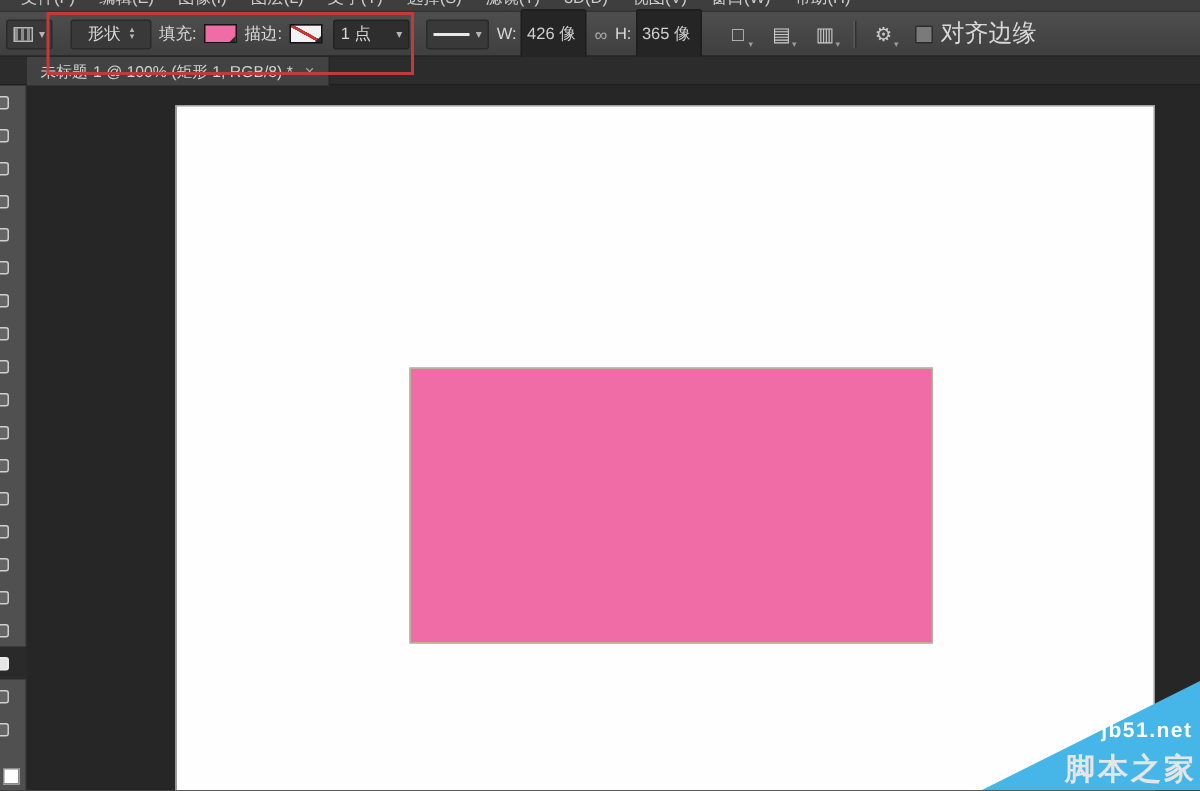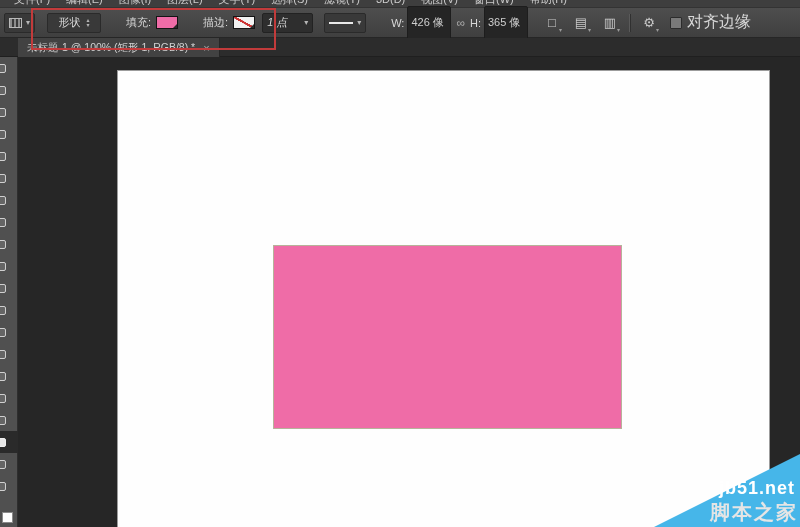--- a/index.html
+++ b/index.html
@@ -39,29 +39,29 @@
     display:flex; align-items:center; overflow:hidden;
     background:#252525; border:1px solid #1d1d1d; border-radius:2px;
     height:18px; padding:16px 3px; color:#cfcfcf;
   }
   .caret { font-size:8px; color:#b5b5b5; margin-left:4px; }
   .updown { display:flex; flex-direction:column; font-size:6px; line-height:5px; color:#b5b5b5; margin-left:6px; }
   .preset-btn { margin-left:4px; display:flex; align-items:center; }
   .preset-glyph { width:13px; height:10px; border:1px solid #b9b9b9; background:
      repeating-linear-gradient(90deg,#8b8b8b 0 2px,transparent 2px 4px); }
   .shape-mode { margin-left:12px; width:54px;justify-content:center; }
-  .lbl { margin-left:25px; }
+  .lbl { margin-left:5px; }
   .swatch { width:22px; height:13px; margin-left:5px; border:1px solid #141414; position:relative; }
   .swatch .corner { position:absolute; right:0; bottom:0; width:0; height:0;
      border-left:4px solid transparent; border-bottom:4px solid #2a2a2a; }
   .stroke-none {
     background:linear-gradient(to top right,
       #f2f2f2 44%, #cc3333 45%, #cc3333 55%, #f2f2f2 56%);
   }
-  .stroke-width { margin-left:7px; width:51px; justify-content:space-between; padding:0 4px; height:20px; background:#2e2e2e; border:1px solid #222; border-radius:2px; display:flex; align-items:center;font-style:italic;}
+  .stroke-width { margin-left:7px; width:51px; justify-content:space-between; padding:0 4px; height:20px; background:#2e2e2e; border:1px solid #222; border-radius:2px; display:flex; align-items:center;}
   .stroke-style { margin-left:11px; width:42px; }
   .style-line { width:24px; height:2px; background:#e9e9e9; }
   .dim-field { width:44px; margin-left:3px; }
   .link-icon { margin-left:5px; color:#a8a8a8; font-size:12px; }
   .icon-btn { margin-left:9px; position:relative; color:#c9c9c9; font-size:13px;
      width:20px; height:20px; display:flex; align-items:center; justify-content:center; }
   .icon-btn .mini-caret { position:absolute; right:0; bottom:0; font-size:6px; color:#9a9a9a; }
   .vsep { width:1px; height:18px; background:#5a5a5a; margin-left:9px; box-shadow:1px 0 0 #303030; }
   .checkbox { width:12px; height:12px; background:#7a7a7a; border:1px solid #2c2c2c; margin-left:11px; border-radius:1px; }
   .align-edges-lbl { margin-left:5px; font-size:16px; }
@@ -111,21 +111,21 @@
   }
 
   
   .watermark { position:absolute; right:0; bottom:0; width:146px; height:73px; z-index:40; }
   .wm-triangle {
     position:absolute; inset:0; background:#46b6e9;
     clip-path:polygon(100% 0, 100% 100%, 0 100%);
   }
   .wm-site {
     position:absolute; right:5px; top:24px; color:#ffffff;
-    font-size:18px; font-weight:bold; letter-spacing:1px;
+    font-size:14px; font-weight:bold; letter-spacing:1px;
   }
   .wm-name {
     position:absolute; right:2px; bottom:1px; color:#e5e5e5;
     font-size:20px; font-weight:bold; letter-spacing:2px;
   }
 </style>
 </head>
 <body>
 
 <div id="app">

